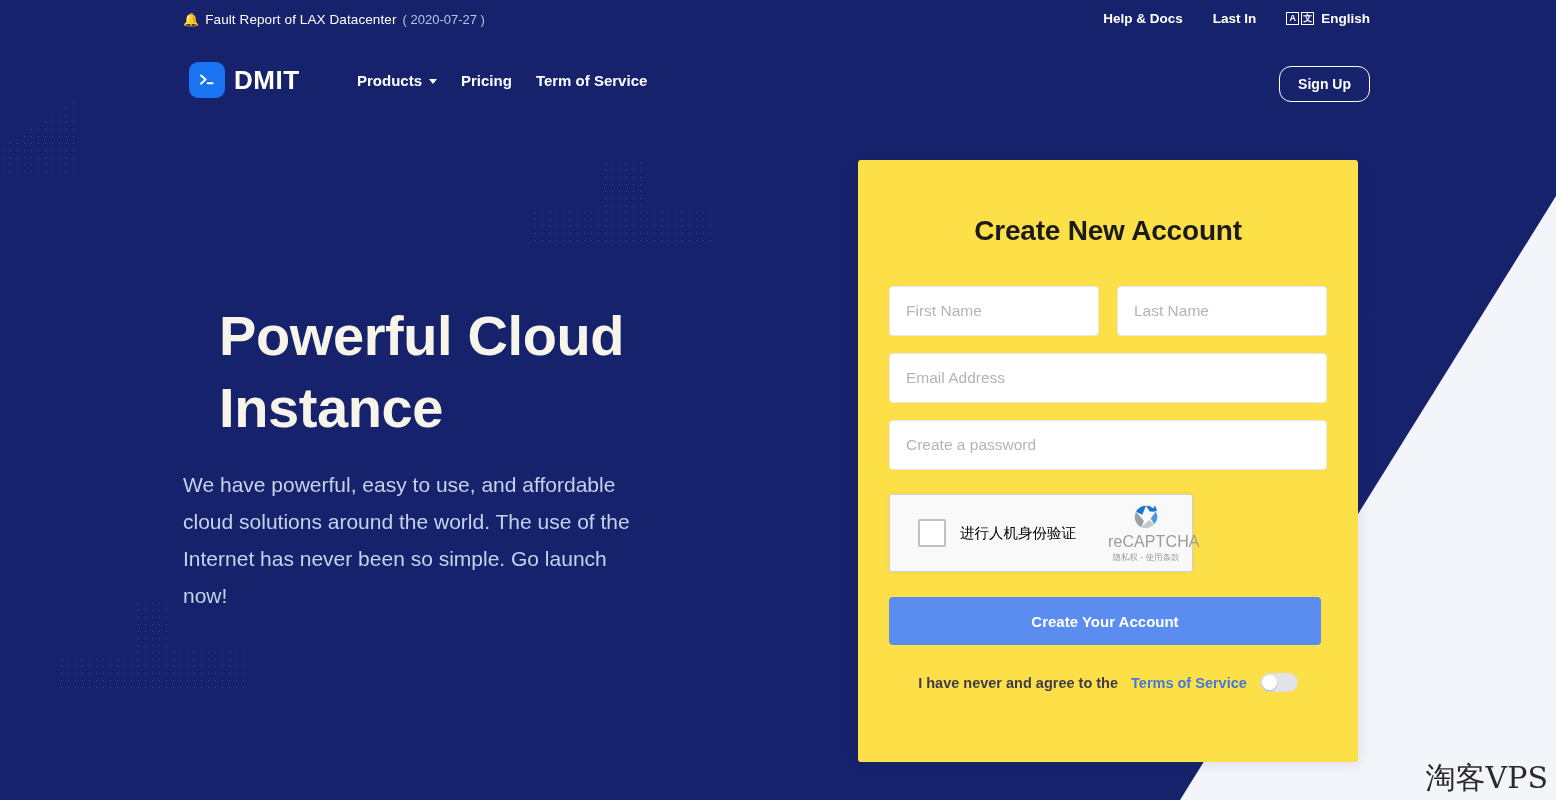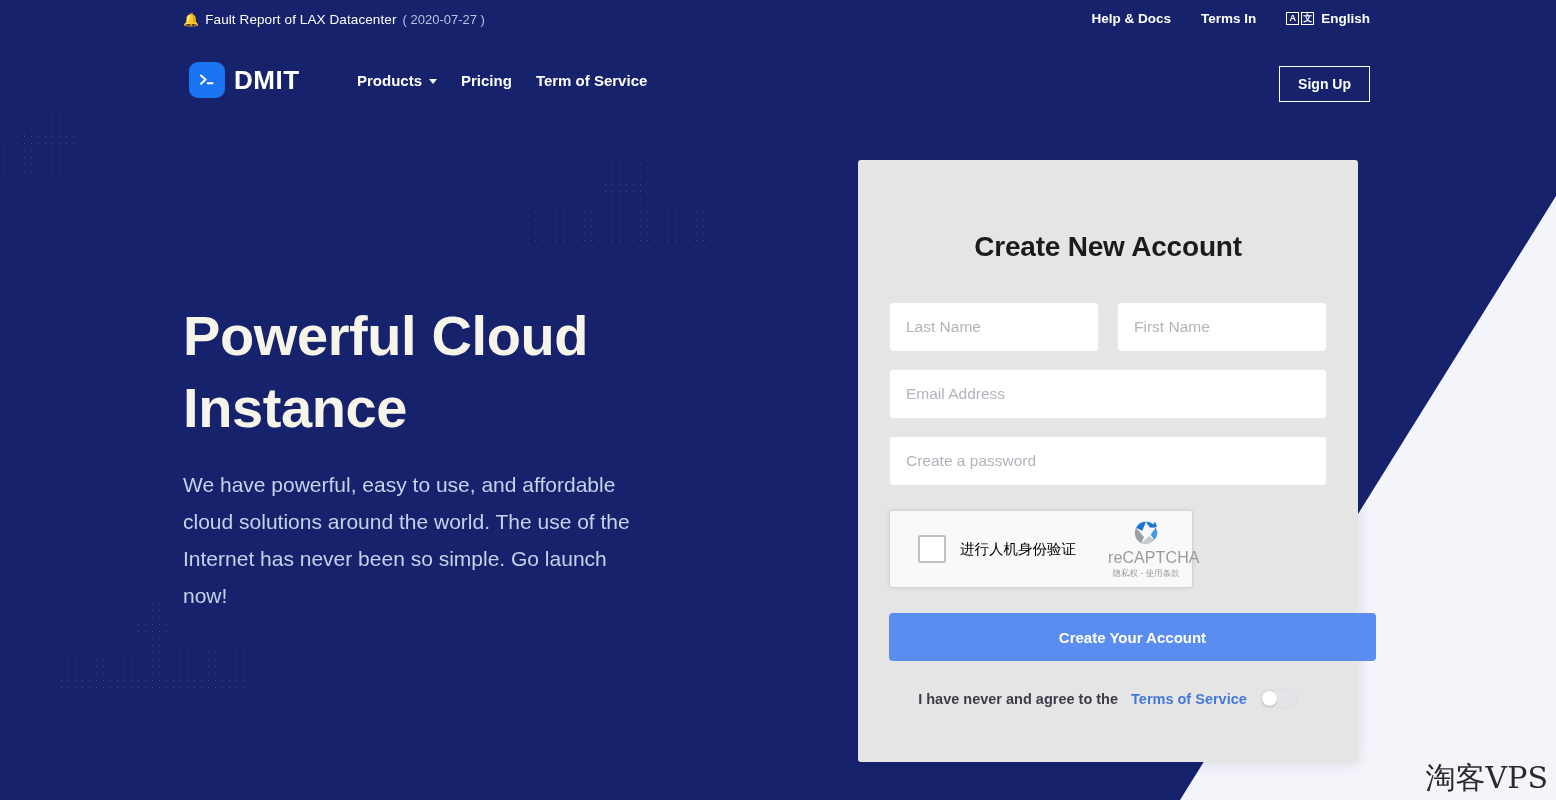--- a/index.html
+++ b/index.html
@@ -122,49 +122,50 @@
     margin-top: 2px;
   }
   .signup-btn {
     position: absolute; right: 186px; top: 10px;
     border: 1.6px solid #ffffff;
     background: transparent;
     color: #ffffff;
     font-size: 14px; font-weight: bold;
     font-family: inherit;
     padding: 9px 18px;
-    border-radius: 0;
+    border-radius: 12px;
     cursor: pointer;
     white-space: nowrap;
   }
 
   
   .hero { position: absolute; left: 183px; top: 300px; width: 520px; z-index: 4; }
   .hero h1 {
     font-size: 56px; line-height: 1.28;
     font-weight: bold; color: #f7f4ea;
     letter-spacing: -.4px;
+    margin-left: 36px;
   }
   .hero p {
     margin-top: 24px;
     font-size: 21px; line-height: 1.75;
     color: #c5d2ec;
     width: 470px;
   }
 
   
   .card {
     position: absolute;
     left: 858px; top: 160px;
     width: 500px; height: 602px;
-    background: #e5e5e5;
+    background: #fde047;
     border-radius: 3px;
     box-shadow: 0 2px 14px rgba(30,30,70,.12);
     z-index: 6;
-    padding: 16px 31px;
+    padding: 0 31px;
   }
   .card h2 {
     text-align: center;
     font-size: 28px; font-weight: bold;
     color: #1b1b1b;
     margin-top: 55px;
     letter-spacing: -.2px;
   }
   .frow { display: flex; gap: 18px; margin-top: 39px; }
   .fld {
@@ -219,21 +220,21 @@
     font-size: 16px; color: #9b9b9b;
     margin-top: 1px; letter-spacing: .1px;
   }
   .rc-terms {
     font-size: 8.5px; color: #9b9b9b;
     margin-top: 1px; white-space: nowrap;
   }
 
   .submit-btn {
     display: block;
-    width: 487px; height: 48px;
+    width: 432px; height: 48px;
     margin-top: 25px;
     background: #5b8cf0;
     border: none; border-radius: 4px;
     color: #ffffff;
     font-family: inherit;
     font-size: 15px; font-weight: bold;
     cursor: pointer;
   }
   .terms-row {
     margin-top: 28px;
@@ -286,21 +287,21 @@
   <div class="dots dots-low"></div>
 
   <div class="topbar">
     <div class="announce">
       <span class="bell">🔔</span>
       <span class="atitle">Fault Report of LAX Datacenter</span>
       <span class="adate">( 2020-07-27 )</span>
     </div>
     <div class="toplinks">
       <a href="#">Help &amp; Docs</a>
-      <a href="#">Terms In</a>
+      <a href="#">Last In</a>
       <a href="#" class="lang">
         <span class="lang-ico">
           <i>A</i>
           <i>文</i>
         </span>
         <span>English</span>
       </a>
     </div>
   </div>
 
@@ -330,22 +331,22 @@
       <span>Powerful Cloud</span><br>
       <span>Instance</span>
     </h1>
     <p>We have powerful, easy to use, and affordable cloud solutions around the world. The use of the Internet has never been so simple. Go launch now!</p>
   </div>
 
   <div class="card">
     <h2>Create New Account</h2>
 
     <div class="frow">
+      <input class="fld half" type="text" placeholder="First Name" style="">
       <input class="fld half" type="text" placeholder="Last Name" style="">
-      <input class="fld half" type="text" placeholder="First Name" style="">
     </div>
 
     <input class="fld full" type="text" placeholder="Email Address" style="">
     <input class="fld full" type="password" placeholder="Create a password" style="">
 
     <div class="recaptcha">
       <div class="rc-box"></div>
       <div class="rc-label">进行人机身份验证</div>
       <div class="rc-right">
         <div class="rc-logo">

